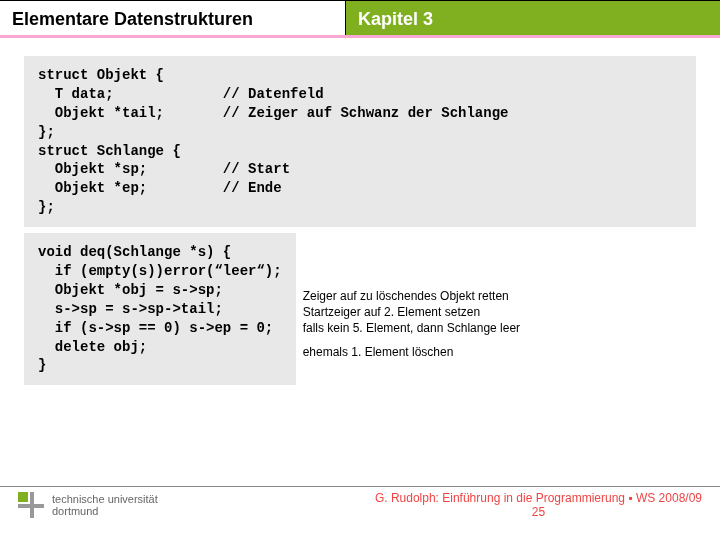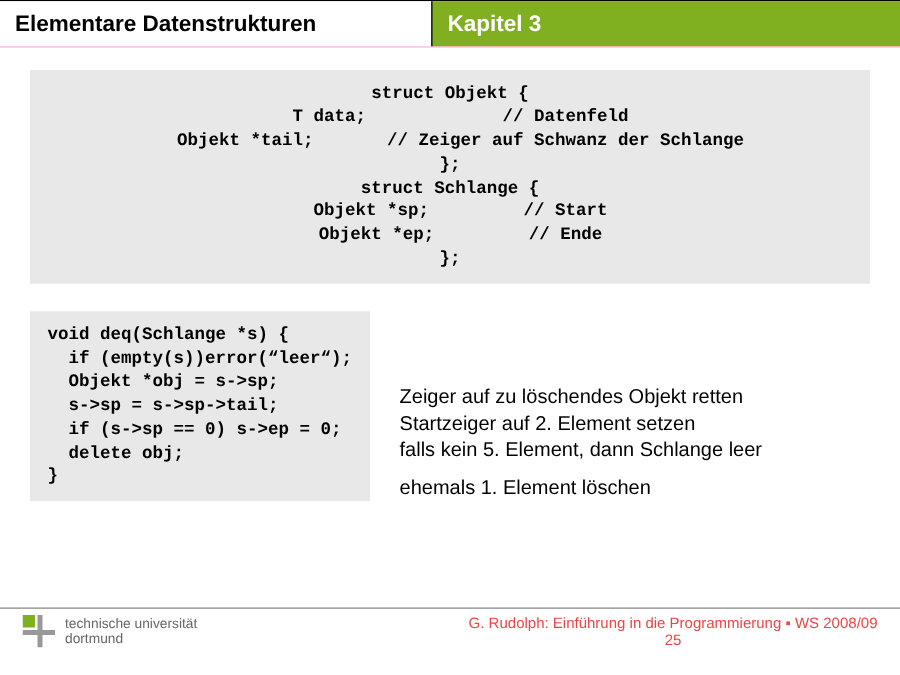--- a/index.html
+++ b/index.html
@@ -1,25 +1,25 @@
 <!DOCTYPE html>
 <html><head>
 <meta charset="utf-8">
 <style>
   * { margin: 0; padding: 0; box-sizing: border-box; }
   body { width: 720px; height: 540px; font-family: Arial, Helvetica, sans-serif; background: #fff; position: relative; }
-  .header { display: flex; height: 38px; border-top: 1px solid #000; border-bottom: 1px solid #f9a8d4; }
+  .header { display: flex; height: 38px; border-top: 1px solid #000; border-bottom: 3px solid #f9a8d4; }
   .header-left { background: #fff; color: #000; font-weight: bold; font-size: 18px; padding: 8px 12px; flex: 0 0 345px; }
   .header-right { background: #80b020; color: #fff; font-weight: bold; font-size: 18px; padding: 8px 12px; flex: 1; border-left: 1px solid #000; }
   .content { padding: 18px 24px 0 24px; }
   .subtitle { font-weight: bold; font-size: 16px; margin-bottom: 14px; }
-  .codebox { background: #e8e8e8; padding: 10px 14px; font-family: "Courier New", monospace; font-size: 14px; font-weight: bold; line-height: 1.35; white-space: pre; margin-bottom: 22px; text-align: center; }
-  .row2 { display: flex; align-items: flex-end; gap: 24px; }
+  .codebox { background: #e8e8e8; padding: 10px 14px; font-family: "Courier New", monospace; font-size: 14px; font-weight: bold; line-height: 1.35; white-space: pre; margin-bottom: 6px; }
+  .row2 { display: flex; align-items: center; gap: 7px; }
   .codebox2 { background: #e8e8e8; padding: 10px 14px; font-family: "Courier New", monospace; font-size: 14px; font-weight: bold; line-height: 1.35; white-space: pre; flex: 0 0 auto; }
-  .notes { font-size: 16px; line-height: 1.35; padding-top: 30px; }
+  .notes { font-size: 12px; line-height: 1.35; padding-top: 30px; }
   .notes div:last-child { margin-top: 8px; }
   .footer { position: absolute; bottom: 10px; left: 0; right: 0; height: 44px; }
   .footer-line { border-top: 1px solid #888; margin: 0 0 4px 0; }
   .footer-inner { display: flex; justify-content: space-between; align-items: center; padding: 0 18px; }
   .logo { display: flex; align-items: center; gap: 8px; }
   .logo-mark { width: 26px; height: 26px; }
   .logo-text { font-size: 11px; color: #666; line-height: 1.1; }
   .credit { text-align: center; font-size: 12px; color: #ef4444; }
 </style>
 </head>

